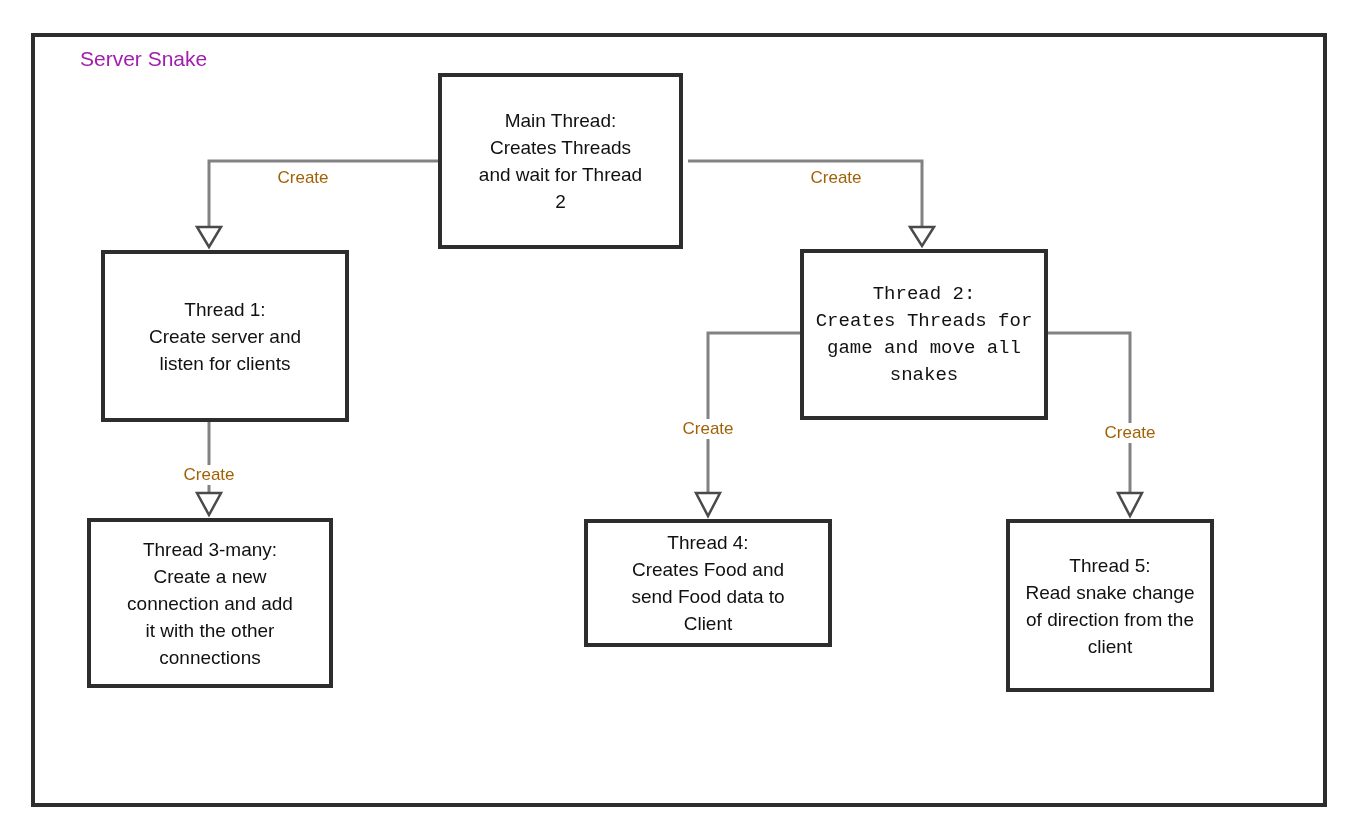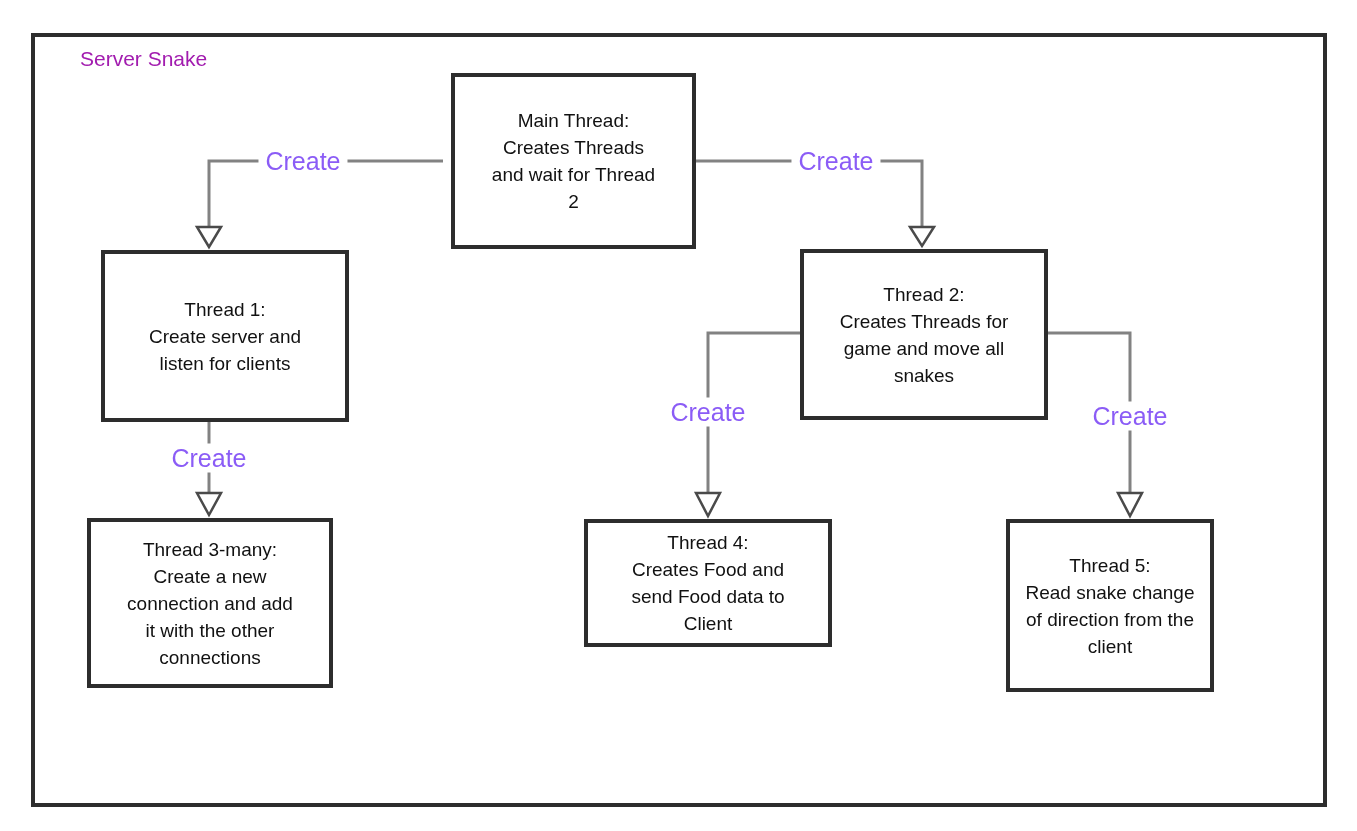--- a/index.html
+++ b/index.html
@@ -50,34 +50,35 @@
     align-items: center;
     justify-content: center;
   }
   .node-label {
     font-size: 19px;
     line-height: 27px;
     color: #111111;
     text-align: center;
     white-space: pre-line;
   }
-  #node-main     { left: 451px; top: 73px;  width: 245px; height: 176px; }
+  #node-main     { left: 438px; top: 73px;  width: 245px; height: 176px; }
   #node-thread1  { left: 85px;  top: 250px; width: 248px; height: 172px; margin-left: 16px; }
-  #node-thread2  { left: 800px; top: 249px; width: 248px; height: 171px; }
+  #node-thread2  { left: 800px; top: 249px; width: 248px; height: 171px; font-family: Liberation Mono, monospace; }
   #node-thread3  { left: 87px;  top: 518px; width: 246px; height: 170px; }
   #node-thread4  { left: 584px; top: 519px; width: 248px; height: 128px; }
   #node-thread5  { left: 1006px;top: 519px; width: 208px; height: 173px; }
   .edge-label {
     position: absolute;
     transform: translate(-50%, -50%);
     background: #ffffff;
     padding: 0 7px;
-    font-size: 25px;
-    color: #8b5cf6;
+    font-size: 17px;
+    color: #a16207;
     white-space: nowrap;
+    margin-top: 17px;
   }
   #edge-label-0 { left: 303px;  top: 161px; }
   #edge-label-1 { left: 836px;  top: 161px; }
   #edge-label-2 { left: 209px;  top: 458px; }
   #edge-label-3 { left: 708px;  top: 412px; }
   #edge-label-4 { left: 1130px; top: 416px; }
 </style>
 </head>
 <body>
 

